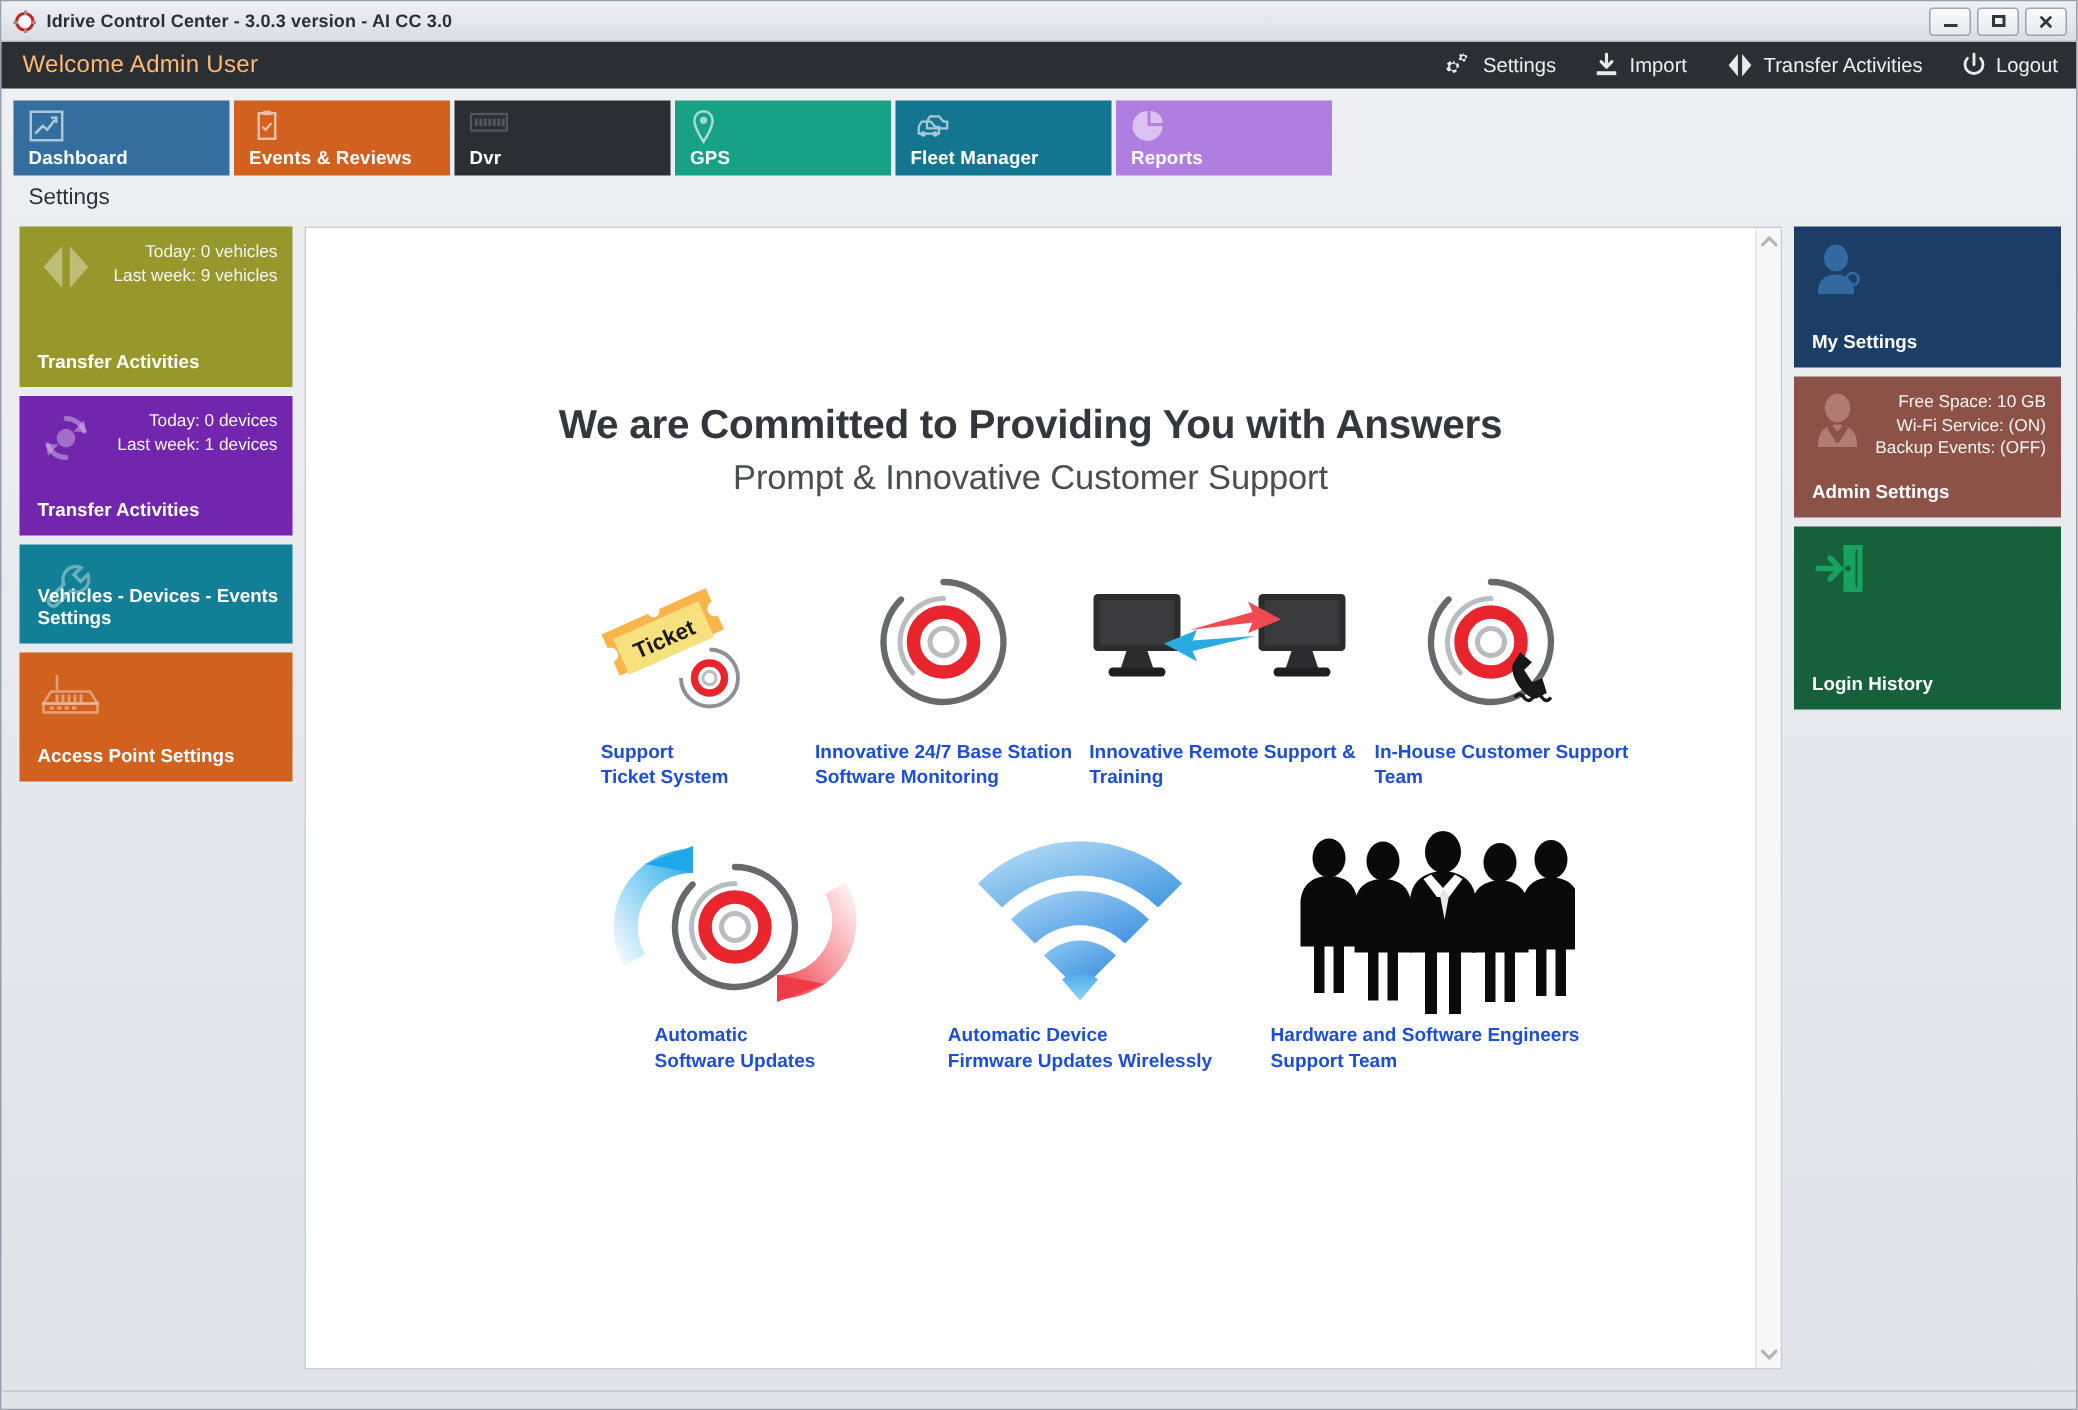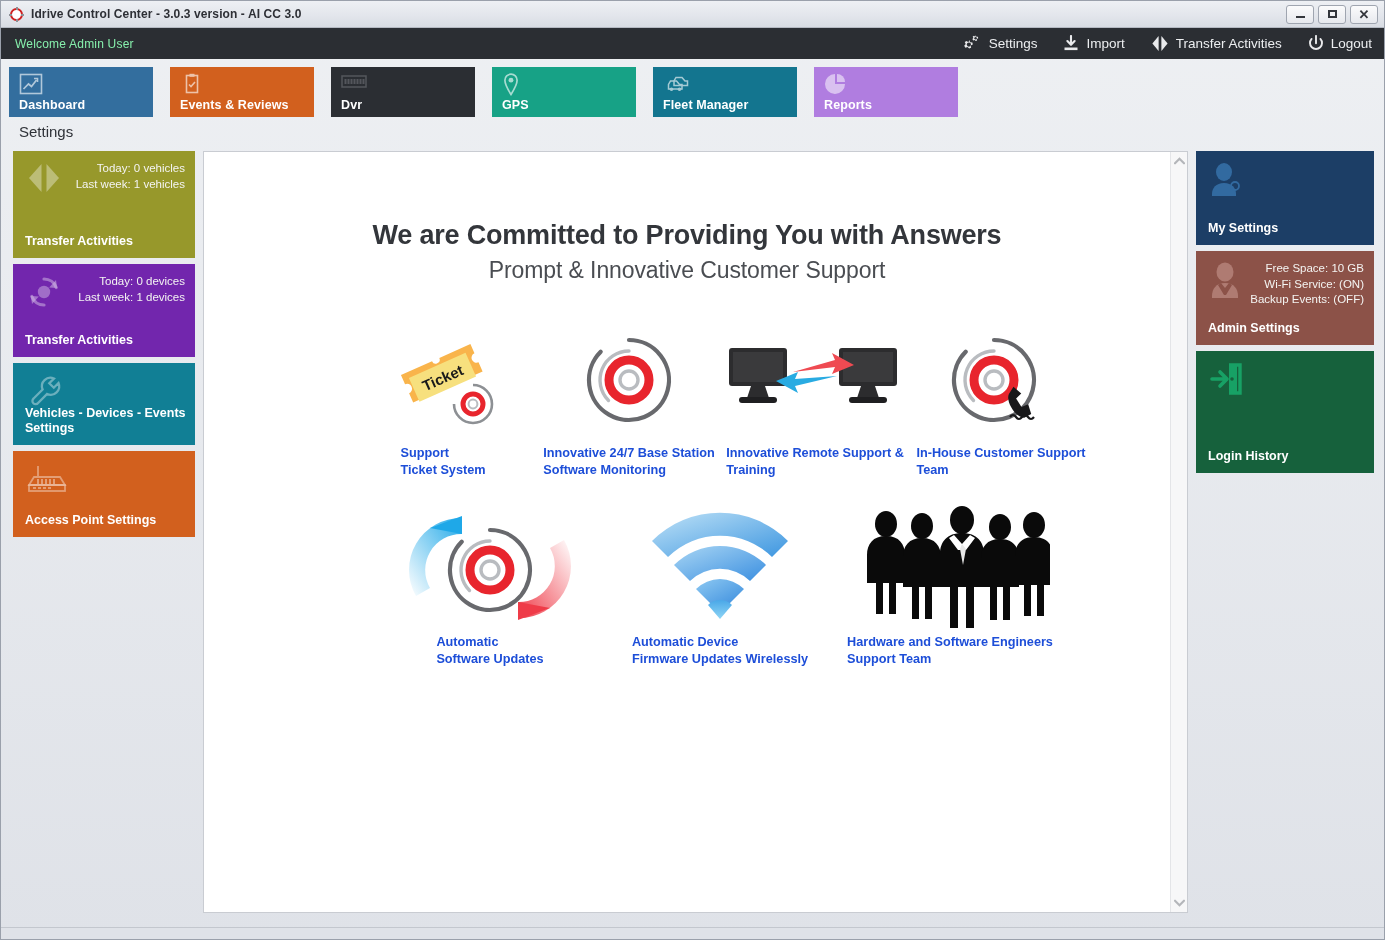--- a/index.html
+++ b/index.html
@@ -50,29 +50,29 @@
   .win-btn .gl-close { font-size: 13px; font-weight: bold; font-family: "Liberation Sans", sans-serif; }
 
   
   .header {
     height: 31px; flex: 0 0 31px;
     background: #2b2e33;
     display: flex; align-items: center;
     padding: 0 12px 0 14px;
     color: #e9eaec;
   }
-  .welcome { font-size: 12px; color: #86efac; letter-spacing: .2px; }
+  .welcome { font-size: 16px; color: #fdba74; letter-spacing: .2px; }
   .header-actions { margin-left: auto; display: flex; align-items: center; gap: 26px; }
   .hact { display: flex; align-items: center; gap: 7px; font-size: 13.5px; color: #eceef0; cursor: default; }
   .hact svg { display: block; }
 
   
   .navwrap { flex: 0 0 57px; padding: 8px 0 0 8px; display: flex; }
   .navtab {
-    width: 144px; height: 50px; margin-right: 17px;
+    width: 144px; height: 50px; margin-right: 3px;
     position: relative; color: #fff; cursor: default;
   }
   .navtab .nt-icon { position: absolute; left: 10px; top: 6px; opacity: .62; }
   .navtab .nt-label {
     position: absolute; left: 10px; bottom: 5px;
     font-size: 12.5px; font-weight: bold; color: #ffffff;
     letter-spacing: .1px;
   }
 
   
@@ -106,21 +106,21 @@
   }
   .center-scroll { flex: 1 1 auto; overflow: hidden; position: relative; }
   .scrollbar {
     flex: 0 0 17px; background: #f7f7f8;
     border-left: 1px solid #e4e5e8;
     display: flex; flex-direction: column; justify-content: space-between;
   }
   .sb-arrow { height: 18px; display: flex; align-items: center; justify-content: center; }
   .sb-arrow svg { display: block; }
 
-  .hero { text-align: center; padding-top: 66px; }
+  .hero { text-align: center; padding-top: 66px; margin-top: 48px; }
   .hero h1 {
     font-size: 27px; font-weight: bold; color: #33363b;
     letter-spacing: -.2px; line-height: 34px;
   }
   .hero h2 {
     font-size: 23px; font-weight: normal; color: #4a4d52;
     margin-top: 5px; letter-spacing: -.1px;
   }
 
   .feat-row { display: flex; justify-content: center; }
@@ -306,21 +306,21 @@
 
       <div class="tile" style="background:#97982b;height:107px">
         <span class="t-icon">
           <svg width="36" height="32" viewBox="0 0 36 32">
             <path d="M15.5 2v28L3 16z" fill="#fff" opacity=".55"></path>
             <path d="M20.5 2v28L33 16z" fill="#fff" opacity=".55"></path>
           </svg>
         </span>
         <div class="t-stats">
           <div>Today: 0 vehicles</div>
-          <div>Last week: 1 vehicles</div>
+          <div>Last week: 9 vehicles</div>
         </div>
         <div class="t-label">Transfer Activities</div>
       </div>
 
       <div class="tile" style="background:#7226ad;height:93px">
         <span class="t-icon">
           <svg width="36" height="34" viewBox="0 0 36 34">
             <path d="M18 4a13 13 0 0 1 12.2 8.5" stroke="#fff" stroke-opacity=".55" stroke-width="3.2" fill="none" stroke-linecap="round"></path>
             <path d="M18 30A13 13 0 0 1 5.8 21.5" stroke="#fff" stroke-opacity=".55" stroke-width="3.2" fill="none" stroke-linecap="round"></path>
             <path d="M30 5l1.2 8-8-.4z" fill="#fff" opacity=".55"></path>
@@ -328,21 +328,21 @@
             <circle cx="18" cy="17" r="6.2" fill="#fff" opacity=".5"></circle>
           </svg>
         </span>
         <div class="t-stats">
           <div>Today: 0 devices</div>
           <div>Last week: 1 devices</div>
         </div>
         <div class="t-label">Transfer Activities</div>
       </div>
 
-      <div class="tile" style="background:#117f95;height:82px">
+      <div class="tile" style="background:#117f95;height:66px">
         <span class="t-icon">
           <svg width="38" height="34" viewBox="0 0 38 34">
             <path d="M28 4.5a8.5 8.5 0 0 0-11.4 11l-9 9a3.2 3.2 0 1 0 4.5 4.5l9-9A8.5 8.5 0 0 0 32.5 9l-4.7 4.7-4.5-4.5z" fill="none" stroke="#fff" stroke-opacity=".58" stroke-width="2.3"></path>
           </svg>
         </span>
         <div class="t-label">Vehicles - Devices - Events Settings</div>
       </div>
 
       <div class="tile" style="background:#d2601e;height:86px">
         <span class="t-icon">

